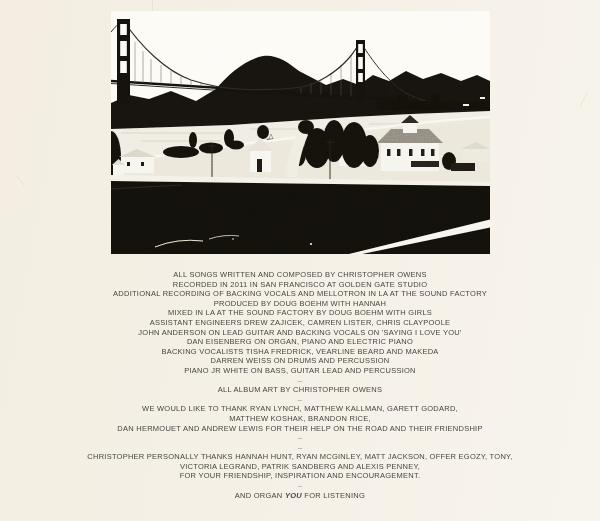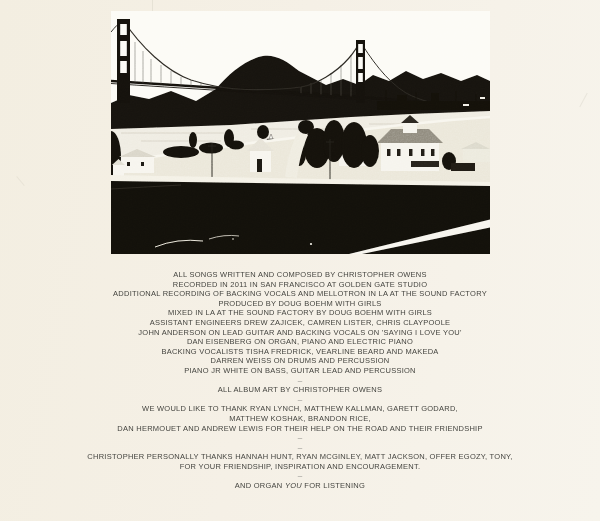--- a/index.html
+++ b/index.html
@@ -25,21 +25,21 @@
   .credits{
     position:absolute;left:0;top:270px;width:600px;
     text-align:center;
     color:#454540;
     font-size:7.5px;
     letter-spacing:.25px;
     line-height:9.6px;
   }
   .line{white-space:nowrap;}
   .sep{color:#8d8d88;font-size:8px;}
-  .closing .you{font-weight:normal;font-style:italic;letter-spacing:.3px;}
+  .closing .you{font-weight:bold;font-style:italic;letter-spacing:.3px;}
 </style>
 </head>
 <body>
 
 <div class="page">
 
   <div class="crease c1"></div>
   <div class="crease c2"></div>
   <div class="crease c3"></div>
 
@@ -185,21 +185,21 @@
       <rect x="0" y="0" width="379" height="243" filter="url(#grain)" opacity="0.32" style="mix-blend-mode:overlay"></rect>
     </svg>
   </figure>
 
   <main class="credits">
 
     <section>
       <div class="line">ALL SONGS WRITTEN AND COMPOSED BY CHRISTOPHER OWENS</div>
       <div class="line">RECORDED IN 2011 IN SAN FRANCISCO AT GOLDEN GATE STUDIO</div>
       <div class="line">ADDITIONAL RECORDING OF BACKING VOCALS AND MELLOTRON IN LA AT THE SOUND FACTORY</div>
-      <div class="line">PRODUCED BY DOUG BOEHM WITH GIRLS</div>
+      <div class="line">PRODUCED BY DOUG BOEHM WITH HANNAH</div>
       <div class="line">MIXED IN LA AT THE SOUND FACTORY BY DOUG BOEHM WITH GIRLS</div>
       <div class="line">ASSISTANT ENGINEERS DREW ZAJICEK, CAMREN LISTER, CHRIS CLAYPOOLE</div>
       <div class="line">JOHN ANDERSON ON LEAD GUITAR AND BACKING VOCALS ON 'SAYING I LOVE YOU'</div>
       <div class="line">DAN EISENBERG ON ORGAN, PIANO AND ELECTRIC PIANO</div>
       <div class="line">BACKING VOCALISTS TISHA FREDRICK, VEARLINE BEARD AND MAKEDA</div>
       <div class="line">DARREN WEISS ON DRUMS AND PERCUSSION</div>
       <div class="line">PIANO JR WHITE ON BASS, GUITAR LEAD AND PERCUSSION</div>
     </section>
 
     <div class="sep">–</div>
@@ -216,20 +216,21 @@
       <div class="line">DAN HERMOUET AND ANDREW LEWIS FOR THEIR HELP ON THE ROAD AND THEIR FRIENDSHIP</div>
     </section>
 
     <div class="sep">–</div>
 
 
     <div class="sep">–</div>
 
     <section>
       <div class="line">CHRISTOPHER PERSONALLY THANKS HANNAH HUNT, RYAN MCGINLEY, MATT JACKSON, OFFER EGOZY, TONY,</div>
+      <div class="line">VICTORIA LEGRAND, PATRIK SANDBERG AND ALEXIS PENNEY,</div>
       <div class="line">FOR YOUR FRIENDSHIP, INSPIRATION AND ENCOURAGEMENT.</div>
     </section>
 
     <div class="sep">–</div>
 
     <section>
       <div class="line closing"><span>AND ORGAN </span><span class="you">YOU</span><span> FOR LISTENING</span></div>
     </section>
 
   </main>

